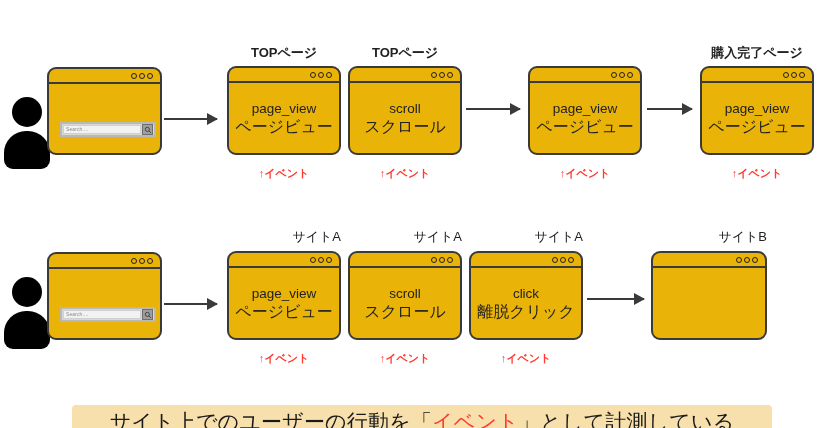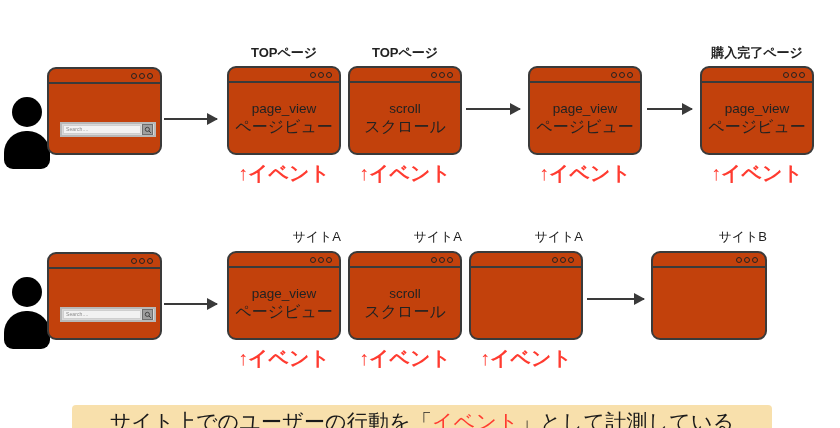--- a/index.html
+++ b/index.html
@@ -46,21 +46,21 @@
     background: #000000;
     border-radius: 22px 22px 9px 9px;
   }
 
   
   .win {
     position: absolute;
     box-sizing: border-box;
     border: 2px solid #3a3a3a;
     border-radius: 9px;
-    background: #c2410c;
+    background: #eab308;
   }
   .win .titlebar {
     position: relative;
     box-sizing: border-box;
     height: 15px;
     border-bottom: 2px solid #3a3a3a;
     display: flex;
     align-items: center;
     justify-content: flex-end;
     padding-right: 7px;
@@ -148,21 +148,21 @@
     line-height: 16px;
     color: #222222;
     white-space: nowrap;
     font-weight: 700;
   }
   .caption-top.light { font-weight: 400; text-align: right; }
 
   .event-tag {
     position: absolute;
     text-align: center;
-    font-size: 20px;
+    font-size: 11px;
     line-height: 18px;
     color: #ff3b30;
     font-weight: 700;
     white-space: nowrap;
   }
 
   
   .arrow {
     position: absolute;
     height: 2px;
@@ -371,20 +371,24 @@
 
   <div class="caption-top light" style="left:469px; top:192px; width:114px;">サイトA</div>
   <div class="win" style="left:469px; top:214px; width:114px; height:89px;">
     <div class="titlebar">
       <div class="dots">
           <i></i>
           <i></i>
           <i></i>
         </div>
     </div>
+    <div class="viewport">
+      <div class="evt-line">click</div>
+      <div class="evt-line jp">離脱クリック</div>
+    </div>
   </div>
   <div class="event-tag" style="left:469px; top:312px; width:114px;">↑イベント</div>
 
   <div class="arrow" style="left:587px; top:261px; width:57px;"></div>
 
   <div class="caption-top light" style="left:651px; top:192px; width:116px;">サイトB</div>
   <div class="win" style="left:651px; top:214px; width:116px; height:89px;">
     <div class="titlebar">
       <div class="dots">
           <i></i>

